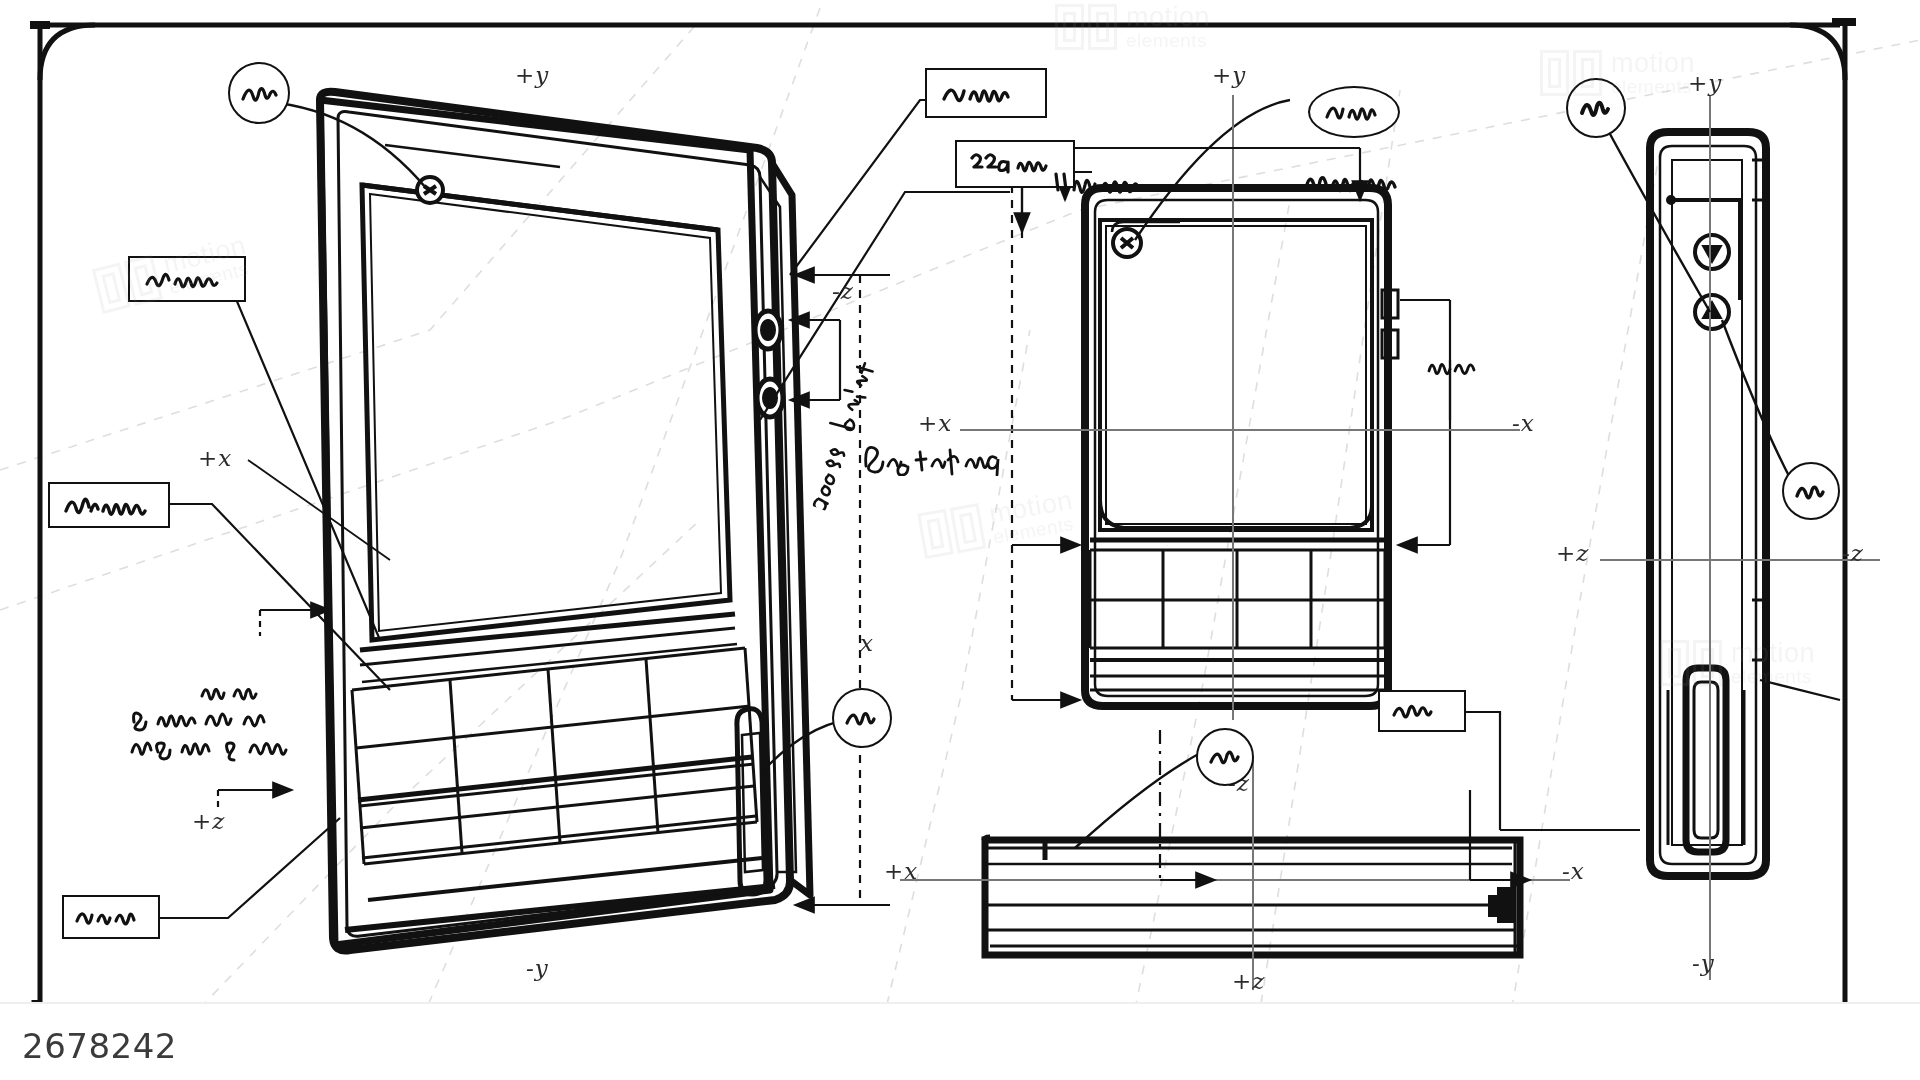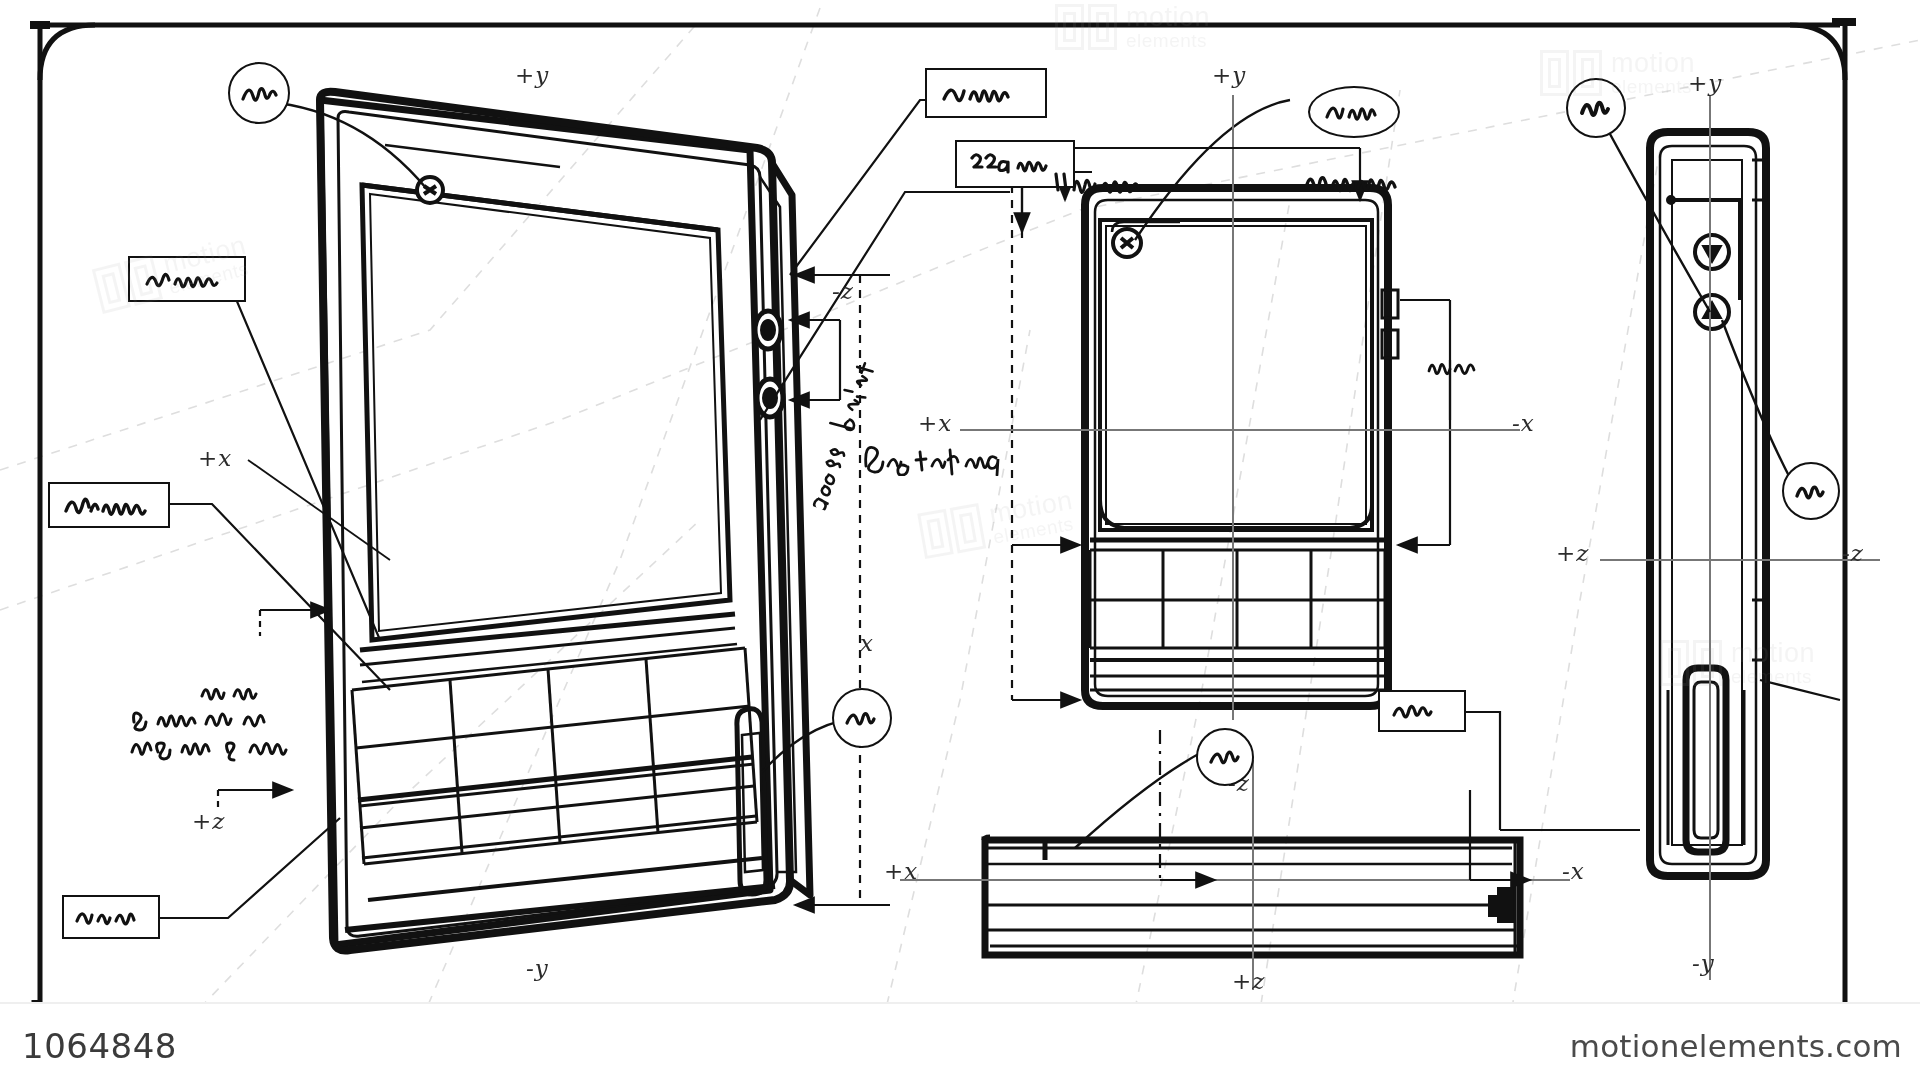--- a/index.html
+++ b/index.html
@@ -652,17 +652,16 @@
     <div class="hand axis-lbl" style="left:1228px; top:742px;">-y</div>
 
     <div class="hand axis-lbl" style="left:1688px; top:70px;">+y</div>
     <div class="hand axis-lbl" style="left:1692px; top:950px;">-y</div>
     <div class="hand axis-lbl" style="left:1556px; top:540px;">+z</div>
     <div class="hand axis-lbl" style="left:1842px; top:540px;">-z</div>
 
   </div>
 
   <div class="footer-bar">
-    <div class="asset-id">1064848</div>
-    <div class="site-url">motionelements.com</div>
+    <div class="asset-id">2678242</div>
   </div>
 
 </div>
 
 </body></html>

